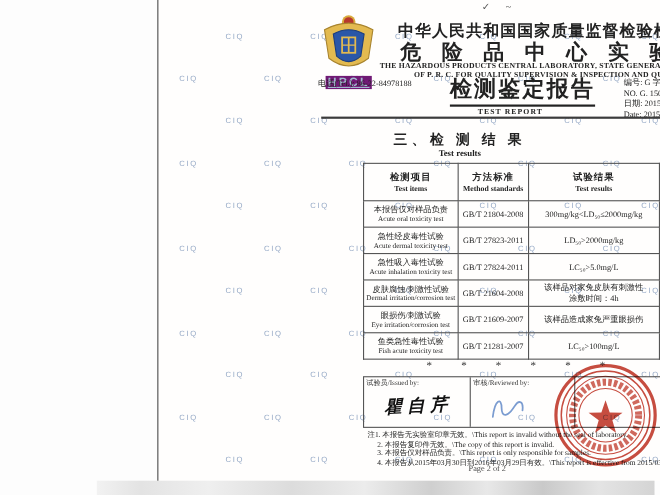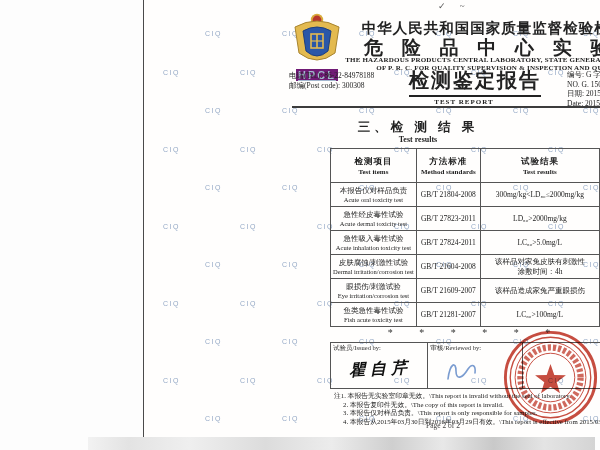--- a/index.html
+++ b/index.html
@@ -177,21 +177,20 @@
     </svg>
     <div class="abs z2" id="hpcl">HPCL</div>
 
     <div class="abs z2" id="authority">中华人民共和国国家质量监督检验检疫总局</div>
     <div class="abs z2" id="labname">危 险 品 中 心 实 验 室</div>
     <div class="abs z2 en-head" style="top:56px">THE HAZARDOUS PRODUCTS CENTRAL LABORATORY, STATE GENERAL ADMINISTRATION</div>
     <div class="abs z2 en-head" style="top:64px">OF P. R. C. FOR QUALITY SUPERVISION &amp; INSPECTION AND QUARANTINE</div>
 
     <div class="abs z2" id="contact">
       <div>电话(Tel.): 86-22-84978188</div>
-      <div>邮编(Post code): 300308</div>
     </div>
 
     <div class="abs z2" id="report-title-wrap">
       <span id="report-title-cn">检测鉴定报告</span>
       <div id="report-title-en">TEST REPORT</div>
     </div>
 
     <div class="abs z2" id="meta">
       <div>编号: G 字 15003005</div>
       <div>NO.  G. 15003005</div>

